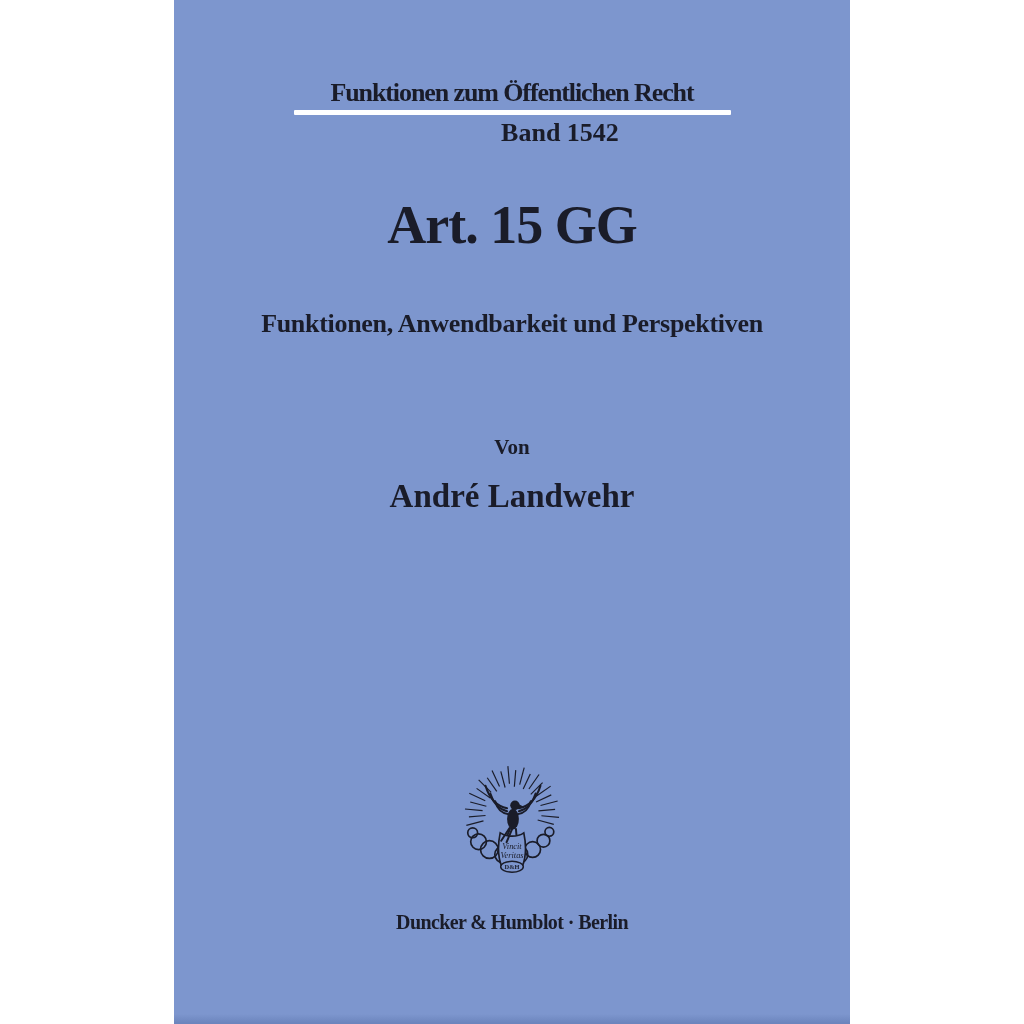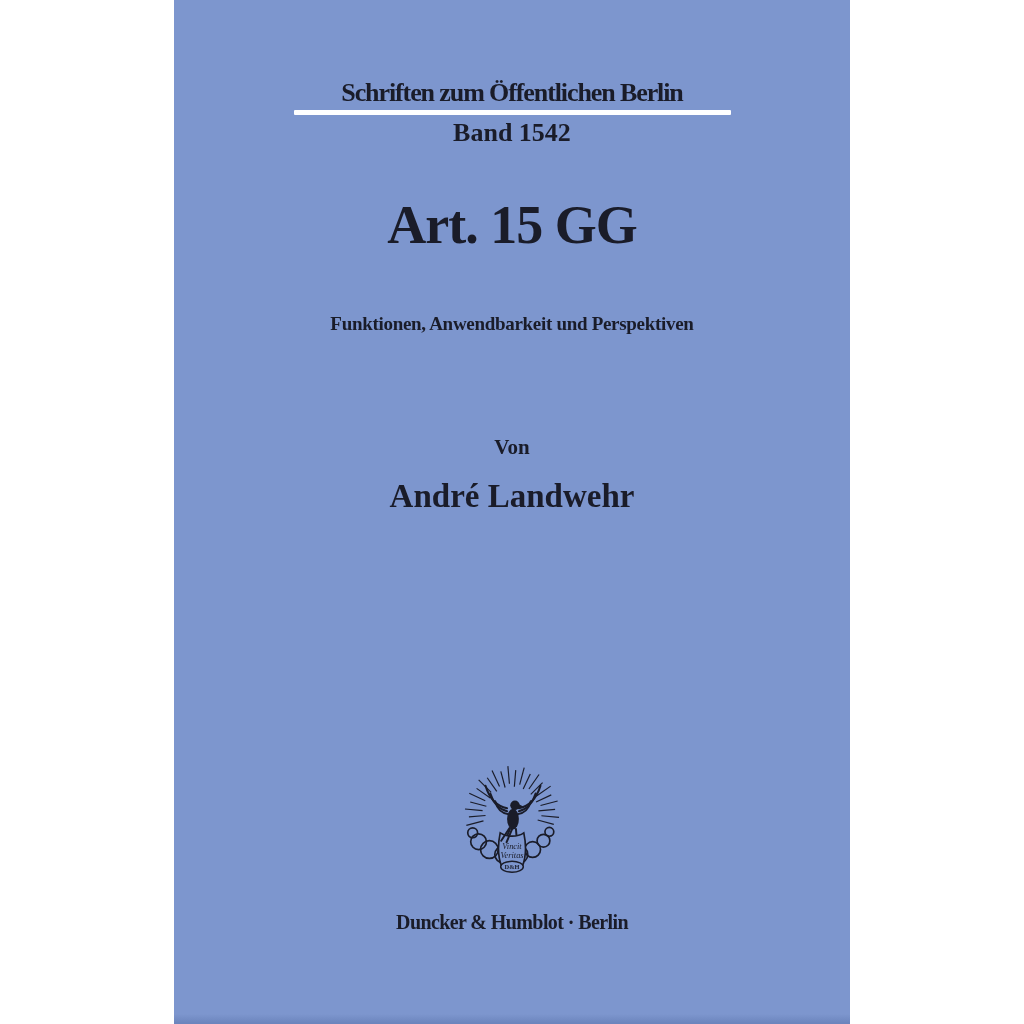--- a/index.html
+++ b/index.html
@@ -33,23 +33,23 @@
     position:absolute;left:0;width:100%;
     text-align:center;font-weight:700;color:var(--ink);
     white-space:nowrap;
   }
   .series-title{top:80px;font-size:26px;line-height:26px;letter-spacing:-1.1px;}
   .series-rule{
     position:absolute;top:110px;left:50%;
     width:437px;height:5px;margin-left:-218px;
     background:var(--rule);border-radius:1px;
   }
-  .series-band{top:120px;font-size:26px;line-height:26px;}
+  .series-band{top:120px;font-size:26px;line-height:26px;padding-left:48px;}
   .book-title{top:203px;font-size:54px;line-height:45px;letter-spacing:-1px;margin:0;}
-  .subtitle{top:312px;font-size:19px;line-height:23px;letter-spacing:-0.3px;}
+  .subtitle{top:312px;font-size:26px;line-height:23px;letter-spacing:-0.3px;}
   .byline{top:437px;font-size:21px;line-height:21px;}
   .author{top:483px;font-size:33px;line-height:27px;}
   .publisher{top:908px;font-size:20px;line-height:28px;letter-spacing:-0.6px;}
   .emblem{
     position:absolute;top:764px;left:50%;
     width:118px;height:118px;margin-left:-59px;
   }
   .emblem svg{display:block;width:118px;height:118px;}
   .emblem .stroke{stroke:var(--ink);fill:none;}
   .emblem .fill{fill:var(--ink);stroke:none;}
@@ -61,21 +61,21 @@
   }
   .motto{font-style:italic;font-size:8.5px;}
   .initials{font-size:6.5px;font-weight:700;}
 </style>
 </head>
 <body>
 
 <div class="stage">
   <div class="cover">
 
-    <div class="txt series-title">Schriften zum Öffentlichen Berlin</div>
+    <div class="txt series-title">Funktionen zum Öffentlichen Recht</div>
 
     <div class="series-rule"></div>
 
     <div class="txt series-band">Band 1542</div>
 
     <h1 class="txt book-title"><span>Art. 15 GG</span><br></h1>
 
     <div class="txt subtitle">Funktionen, Anwendbarkeit und Perspektiven</div>
 
     <div class="txt byline">Von</div>

